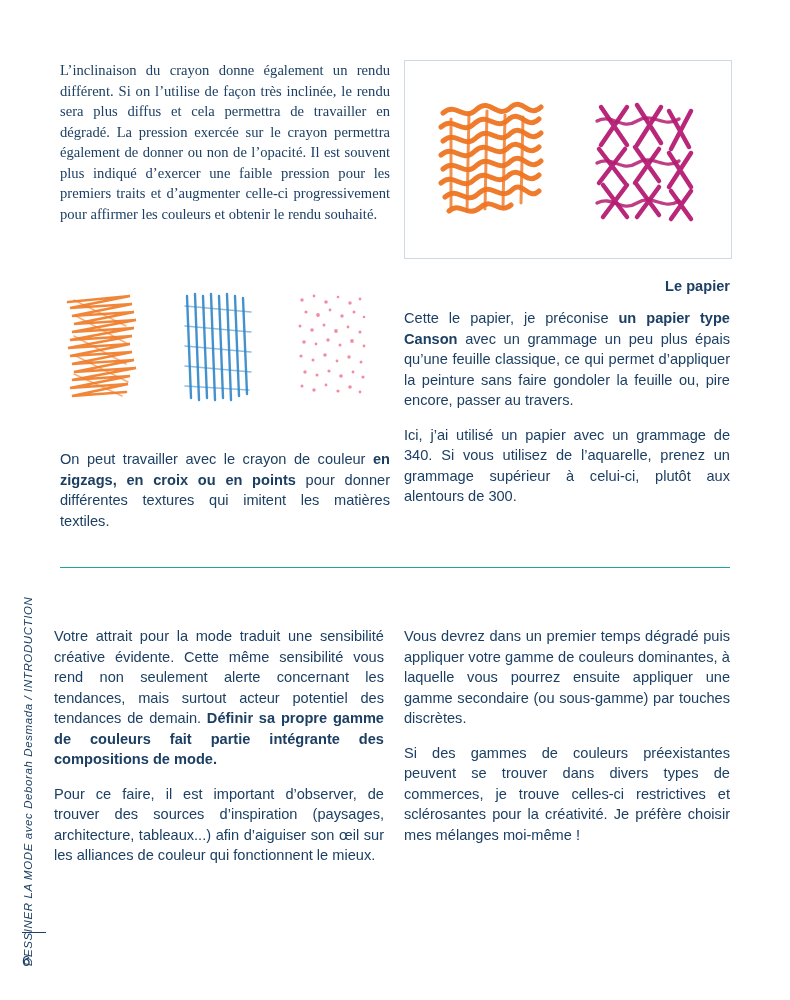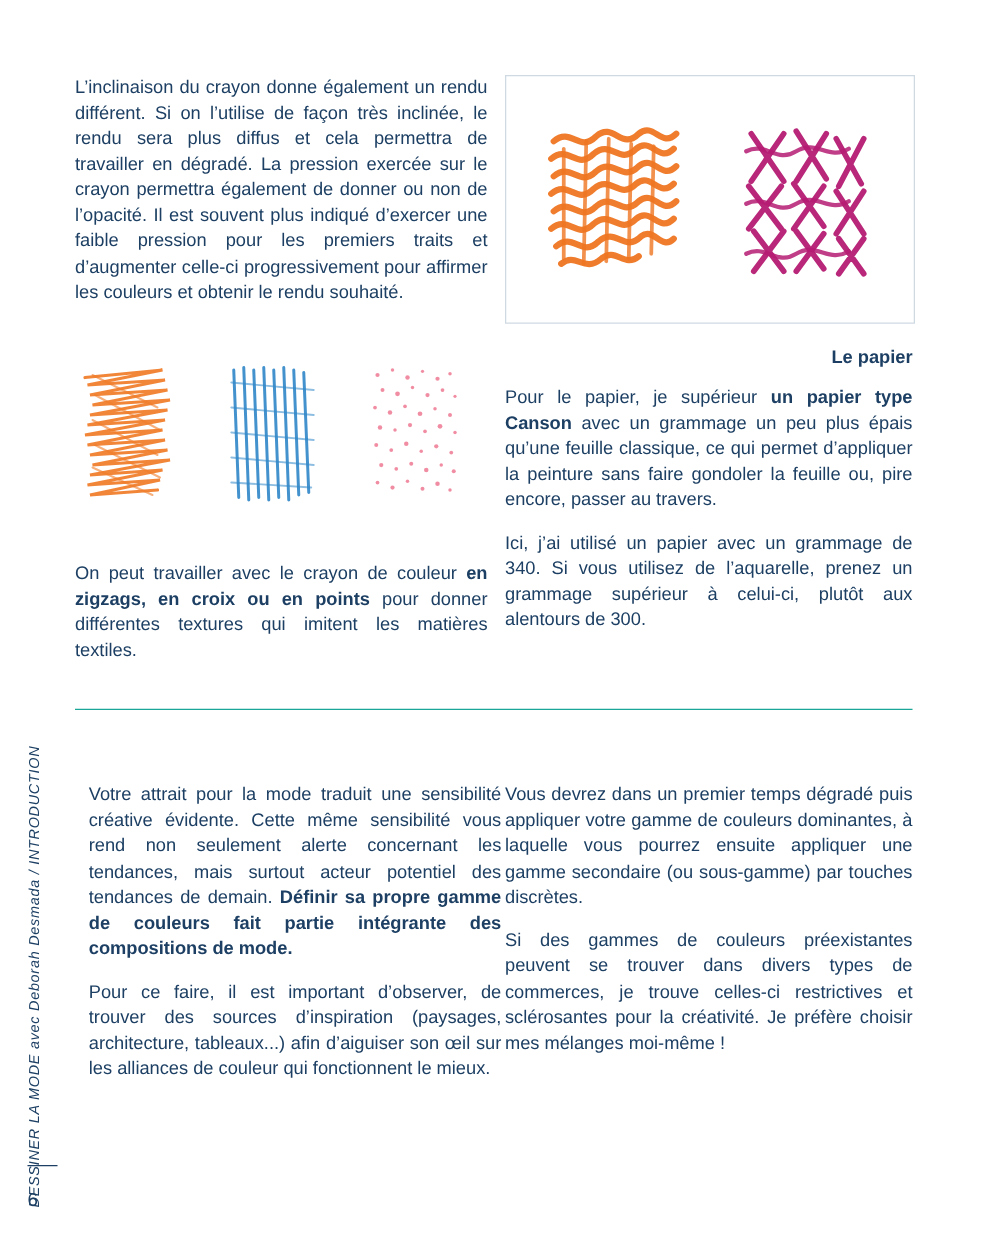--- a/index.html
+++ b/index.html
@@ -56,20 +56,21 @@
     font-size: 15px;
     color: #1c3f63;
   }
 
   
   .col-left {
     position: absolute;
     left: 60px;
     top: 60px;
     width: 330px;
+    font-family: Liberation Serif, serif;
   }
 
   p.body {
     margin: 0 0 14px 0;
     font-size: 14.6px;
     line-height: 20.5px;
     text-align: justify;
     color: #1c3f63;
   }
   p.body:last-child { margin-bottom: 0; }
@@ -123,21 +124,21 @@
   }
   .section .rule {
     margin-top: 9px;
     height: 1px;
     width: 100%;
     background: #1aa698;
   }
 
   .lower-left {
     position: absolute;
-    left: 71px;
+    left: 54px;
     top: 626px;
     width: 330px;
   }
   .lower-right {
     position: absolute;
     left: 404px;
     top: 626px;
     width: 326px;
   }
 
@@ -265,21 +266,21 @@
       <g stroke="#b51c72" stroke-width="3.4" stroke-linecap="round" fill="none" opacity="0.85">
         <path d="M192 60 C208 52, 216 70, 232 60 C248 50, 258 68, 274 58"></path>
         <path d="M192 102 C208 94, 216 112, 232 102 C248 92, 258 110, 274 100"></path>
         <path d="M192 142 C208 134, 216 152, 232 142 C248 132, 258 150, 274 140"></path>
       </g>
     </svg>
   </div>
 
   <div class="rt-block-1">
     <p class="subhead">Le papier</p>
-    <p class="body"><span>Pour le papier, je supérieur </span><b>un papier type Canson</b><span> avec un grammage un peu plus épais qu’une feuille classique, ce qui permet d’appliquer la peinture sans faire gondoler la feuille ou, pire encore, passer au travers.</span></p>
+    <p class="body"><span>Cette le papier, je préconise </span><b>un papier type Canson</b><span> avec un grammage un peu plus épais qu’une feuille classique, ce qui permet d’appliquer la peinture sans faire gondoler la feuille ou, pire encore, passer au travers.</span></p>
     <p class="body">Ici, j’ai utilisé un papier avec un grammage de 340. Si vous utilisez de l’aquarelle, prenez un grammage supérieur à celui-ci, plutôt aux alentours de 300.</p>
   </div>
 
   <div class="section">
     <div class="rule"></div>
   </div>
 
   <div class="lower-left">
     <p class="body"><span>Votre attrait pour la mode traduit une sensibilité créative évidente. Cette même sensibilité vous rend non seulement alerte concernant les tendances, mais surtout acteur potentiel des tendances de demain. </span><b>Définir sa propre gamme de couleurs fait partie intégrante des compositions de mode.</b></p>
     <p class="body">Pour ce faire, il est important d’observer, de trouver des sources d’inspiration (paysages, architecture, tableaux...) afin d’aiguiser son œil sur les alliances de couleur qui fonctionnent le mieux.</p>

